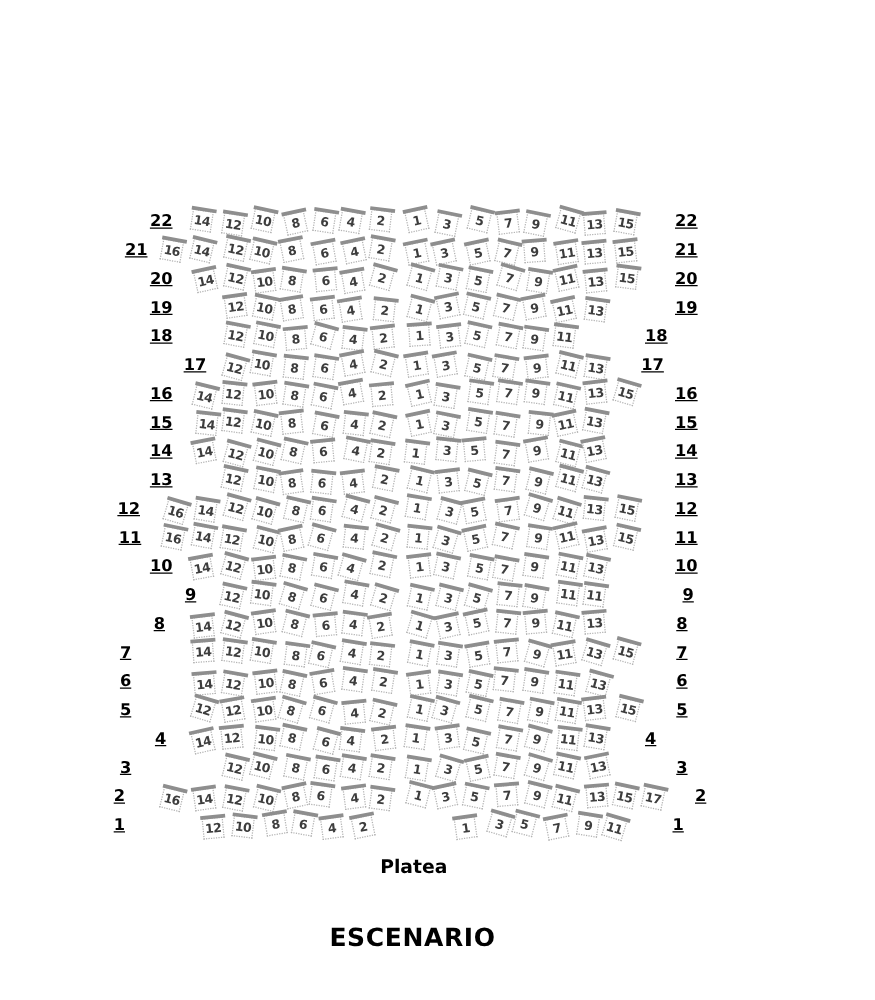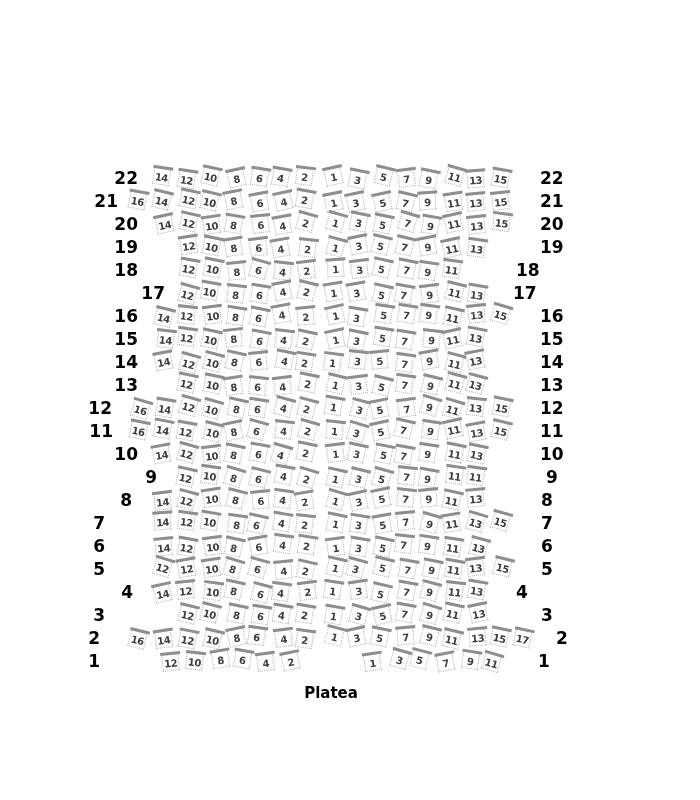--- a/index.html
+++ b/index.html
@@ -15,39 +15,40 @@
   .seat .back{
     position:absolute;left:-2px;top:-3px;width:20px;height:3px;
     background:var(--seat-bar,#8e8e8e);
   }
   .seat .num{
     position:absolute;left:0;top:3px;width:100%;text-align:center;
     font-size:10px;font-weight:700;letter-spacing:-0.5px;
     color:var(--seat-num,#3d3d3d);line-height:11px;
   }
   .rowlabel{
-    position:absolute;font-size:17px;font-weight:700;color:#000;
-    line-height:16px;white-space:nowrap;
+    position:absolute;font-size:13px;font-weight:700;color:#000;
+    line-height:16px;white-space:nowrap;text-decoration:underline;
   }
   .rowlabel.left{text-align:right;width:40px;}
   .rowlabel.right{text-align:left;width:40px;}
   .section-label{
     position:absolute;transform:translateX(-50%);
     font-size:15px;font-weight:700;color:#000;
   }
   .stage-label{
     position:absolute;transform:translateX(-50%);
     font-size:20px;font-weight:700;color:#000;letter-spacing:0.5px;
   }
 </style>
 </head>
 <body style="--seat-bar: #8e8e8e; --seat-border: #b3b3b3; --seat-num: #3d3d3d;">
 
 <div id="seatmap">
   <div class="section-label" style="left:331px;top:684px;">Platea</div>
+  <div class="stage-label" style="left:330px;top:738px;">ESCENARIO</div>
 <div class="rowlabel left" style="left: 98px; top: 170px; color: rgb(0, 0, 0);">22</div>
     <div class="rowlabel right" style="left: 540px; top: 170px; color: rgb(0, 0, 0);">22</div>
     <div class="seat" style="left: 152.749px; top: 167.648px; transform: rotate(8.8deg);">
       <div class="back"></div>
       <span class="num">14</span>
     </div>
     <div class="seat" style="left: 177.706px; top: 171.138px; transform: rotate(8.8deg);">
       <div class="back"></div>
       <span class="num">12</span>
     </div>

